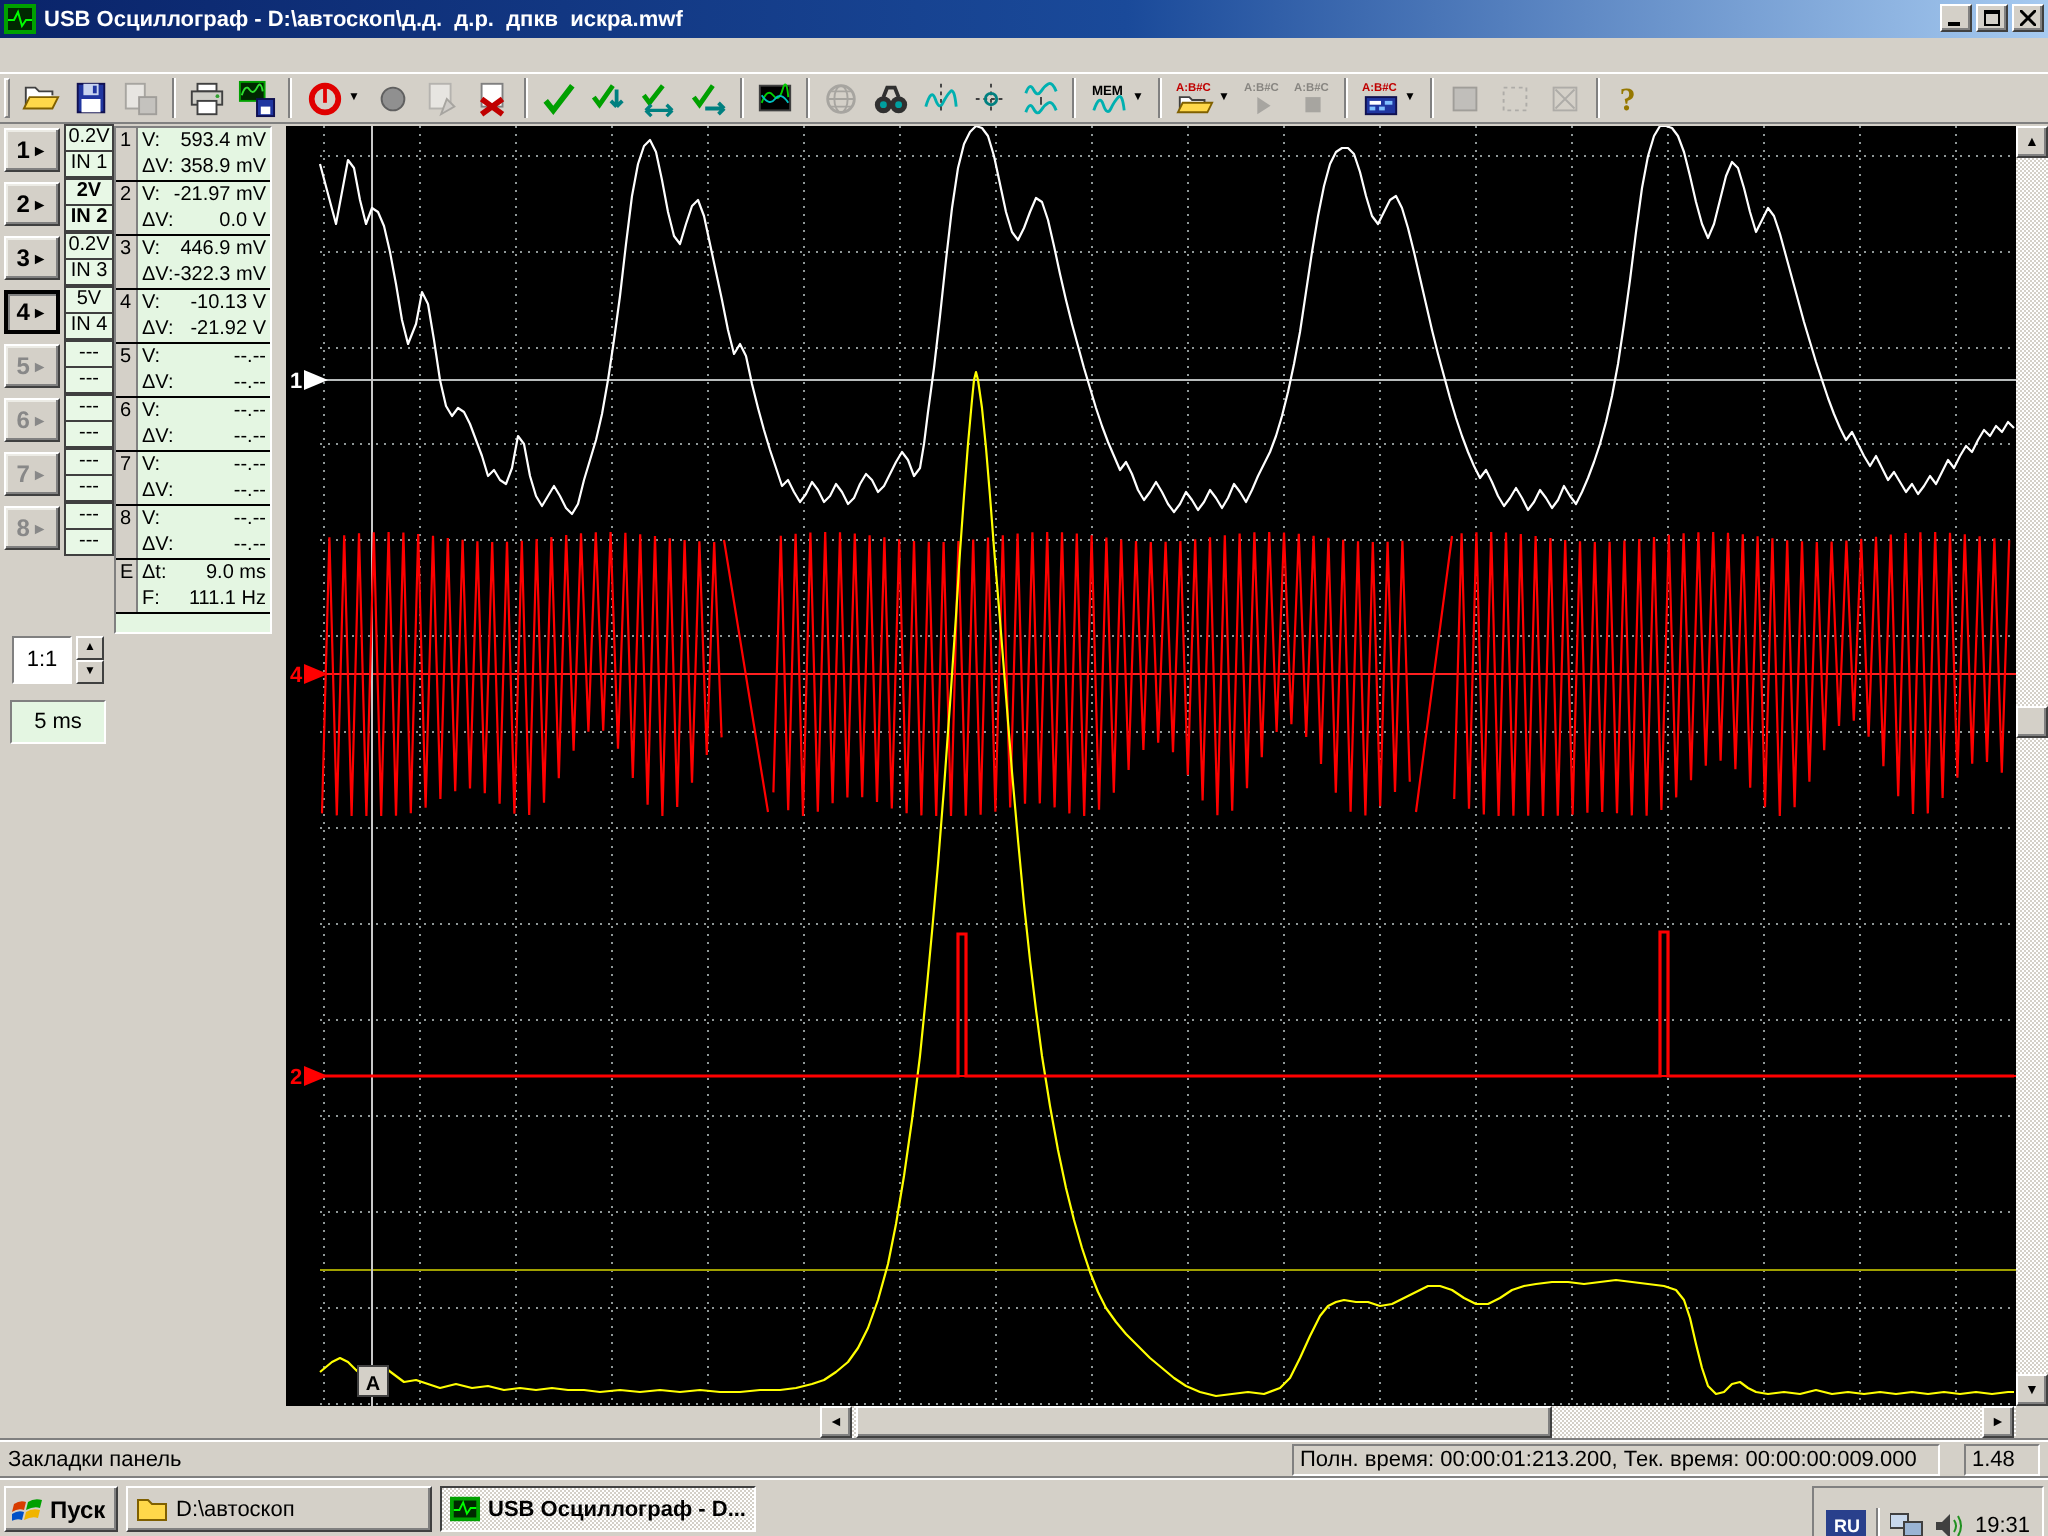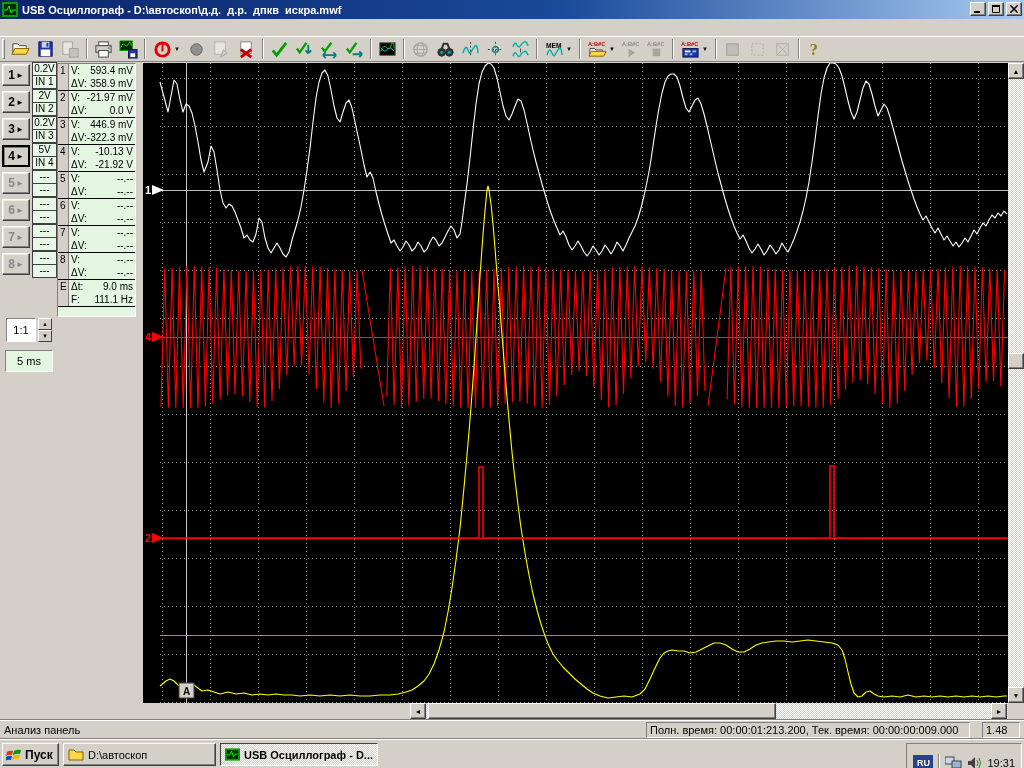--- a/index.html
+++ b/index.html
@@ -323,21 +323,21 @@
         <span class="arr">►</span>
       </div>
       <div class="rgroup" style="top: 63px;">
         <div class="rcell">0.2V</div>
         <div class="rcell">IN 1</div>
       </div>
       <div class="chbtn" style="top: 91px;">
         <span>2</span>
         <span class="arr">►</span>
       </div>
-      <div class="rgroup" style="top: 90px;">
+      <div class="rgroup" style="top: 90px; font-weight: bold;">
         <div class="rcell">2V</div>
         <div class="rcell">IN 2</div>
       </div>
       <div class="chbtn" style="top: 118px;">
         <span>3</span>
         <span class="arr">►</span>
       </div>
       <div class="rgroup" style="top: 117px;">
         <div class="rcell">0.2V</div>
         <div class="rcell">IN 3</div>
@@ -582,21 +582,21 @@
     <div class="sbtn" style="left:0;top:0;width:16px;height:16px;">
         <span>◄</span>
       </div>
     <div class="sthumb" style="left:18px;top:0;width:348px;height:16px;"></div>
     <div class="sbtn" style="left:581px;top:0;width:16px;height:16px;">
         <span>►</span>
       </div>
   </div>
 
   <div class="statusbar">
-    <span class="sleft">Анализ панель</span>
+    <span class="sleft">Закладки панель</span>
     <span class="sbox" style="left:646px;width:324px;">Полн. время: 00:00:01:213.200, Тек. время: 00:00:00:009.000</span>
     <span class="sbox" style="left:982px;width:38px;">1.48</span>
   </div>
 
   <div class="taskbar">
     <div class="startbtn">
       <svg width="16" height="14" viewBox="0 0 16 14">
         <path d="M1 4q3-2 6-1l-1 4q-3-1-6 1z" fill="#d83c00"></path>
           <path d="M8 3q3-2 7-1l-1 4q-3-1-7 1z" fill="#00a000"></path>
         <path d="M0 9q3-2 6-1l-1 4q-3-1-6 1z" fill="#0050c8"></path>

